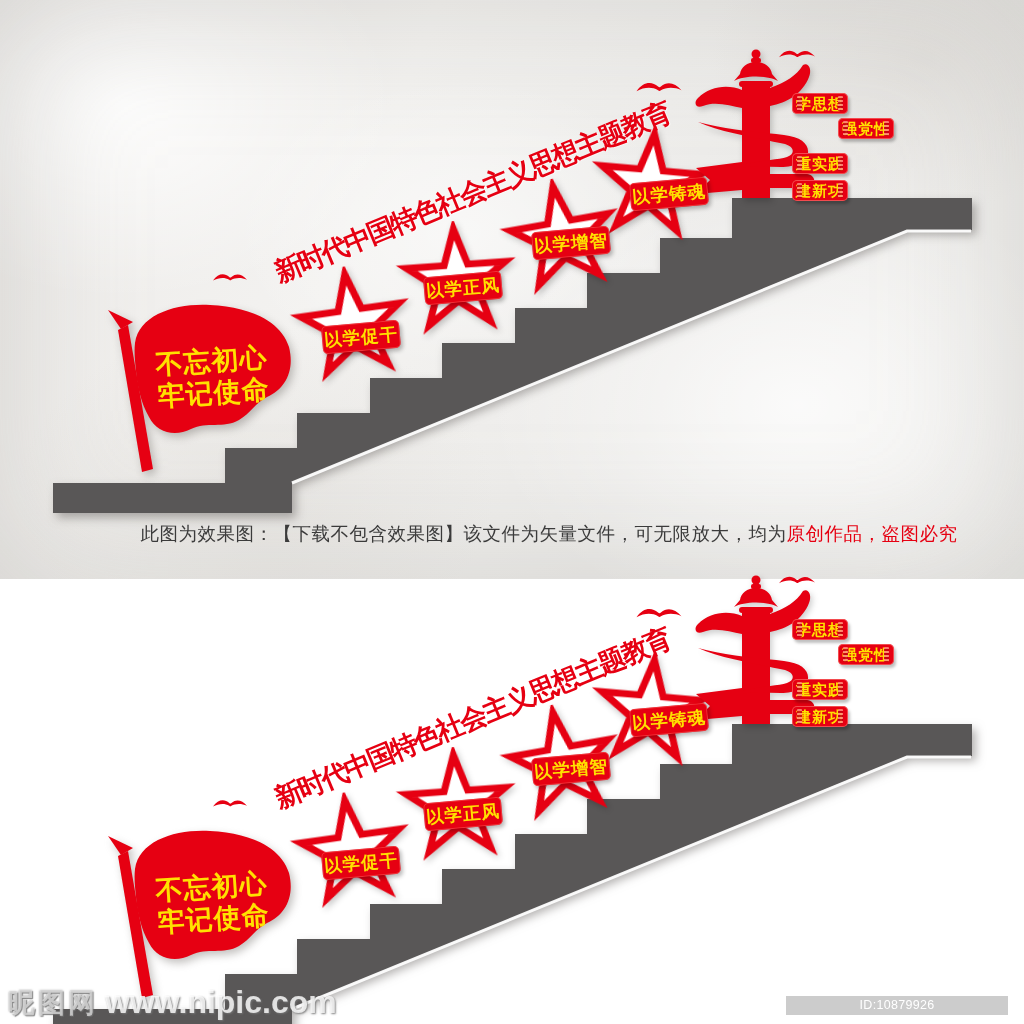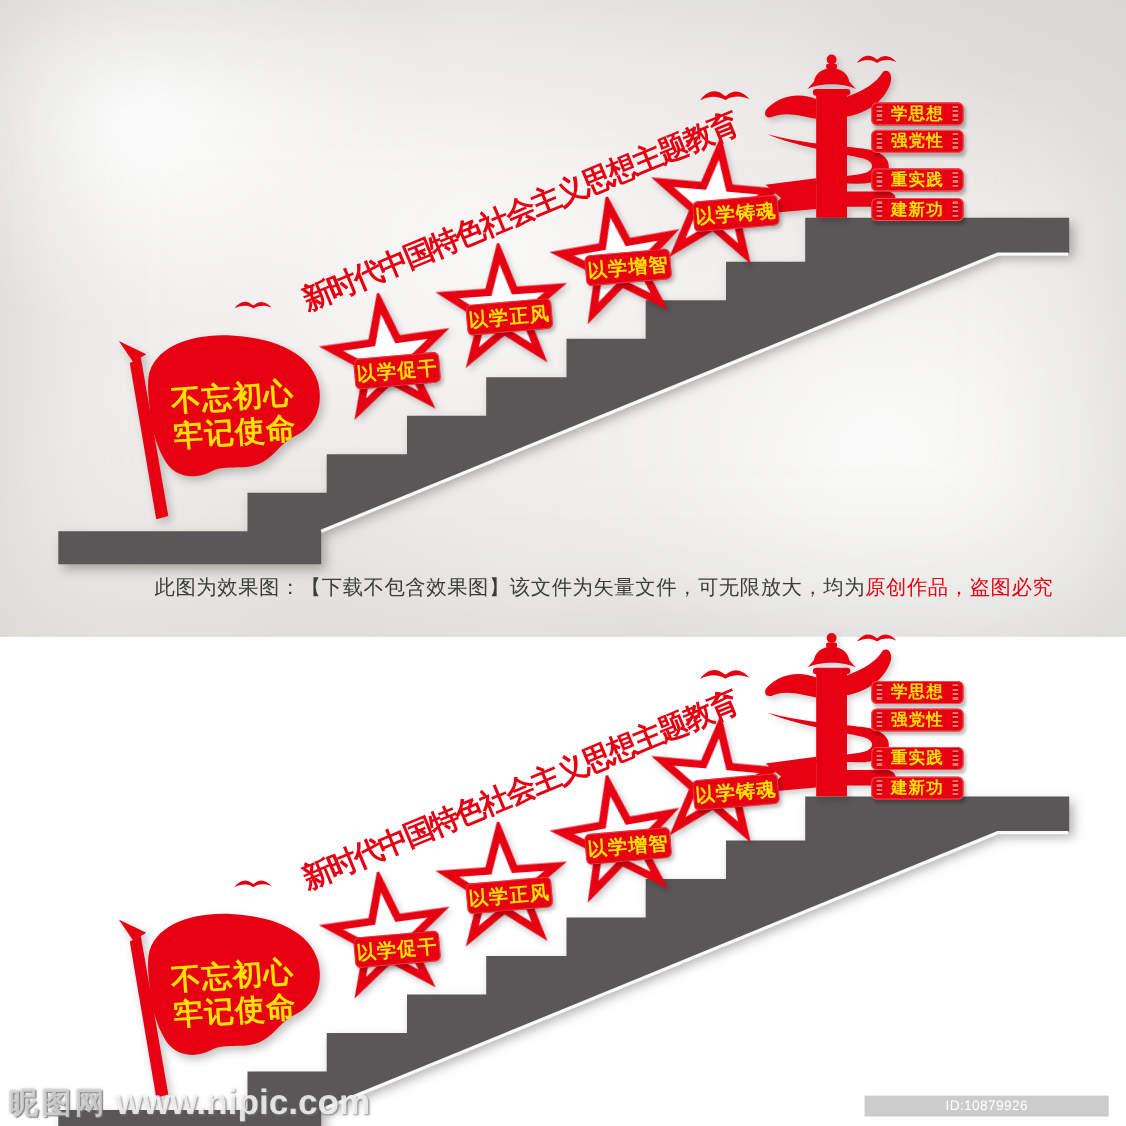--- a/index.html
+++ b/index.html
@@ -64,31 +64,31 @@
   .s1 .badge{left:30px;top:57px;}
   .s2 .badge{left:27px;top:53px;}
   .s3 .badge{left:30px;top:51px;}
   .s4 .badge{left:40px;top:54px;}
 
   .huabiao{position:absolute;left:688px;top:46px;width:135px;height:155px;}
   .huabiao svg{filter:drop-shadow(2px 3px 3px rgba(0,0,0,.2));}
   .hb{fill:#e60012;}
 
   .banner{
-    position:absolute;left:792px;width:84px;height:21px;border-radius:5px;background:#e60012;
+    position:absolute;left:792px;width:56px;height:21px;border-radius:5px;background:#e60012;
     color:#ffe100;font-size:15px;font-weight:900;line-height:21px;text-align:center;letter-spacing:1px;
     box-shadow:2px 3px 3px rgba(0,0,0,.25), inset 0 0 0 1px rgba(255,150,140,.5);
   }
   .banner::before,.banner::after{
     content:"";position:absolute;top:3px;bottom:3px;width:5px;
     background:repeating-linear-gradient(180deg,#ff8d7d 0 2px,#c30010 2px 4px);
     opacity:.85;border-radius:1px;
   }
   .banner::before{left:5px;} .banner::after{right:5px;}
-  .bn1{top:93px;} .bn2{top:118px;} .bn3{top:153px;} .bn4{top:180px;}
+  .bn1{top:93px;} .bn2{top:118px;margin-left:46px;} .bn3{top:153px;} .bn4{top:180px;}
 
   .bird{position:absolute;}
   .bird svg{display:block;}
   .bird-shape{fill:#e60012;}
   .bd1{left:213px;top:271px;width:34px;}
   .bd2{left:636px;top:79px;width:46px;}
   .bd3{left:779px;top:47px;width:36px;}
 
   
   .disclaimer{

